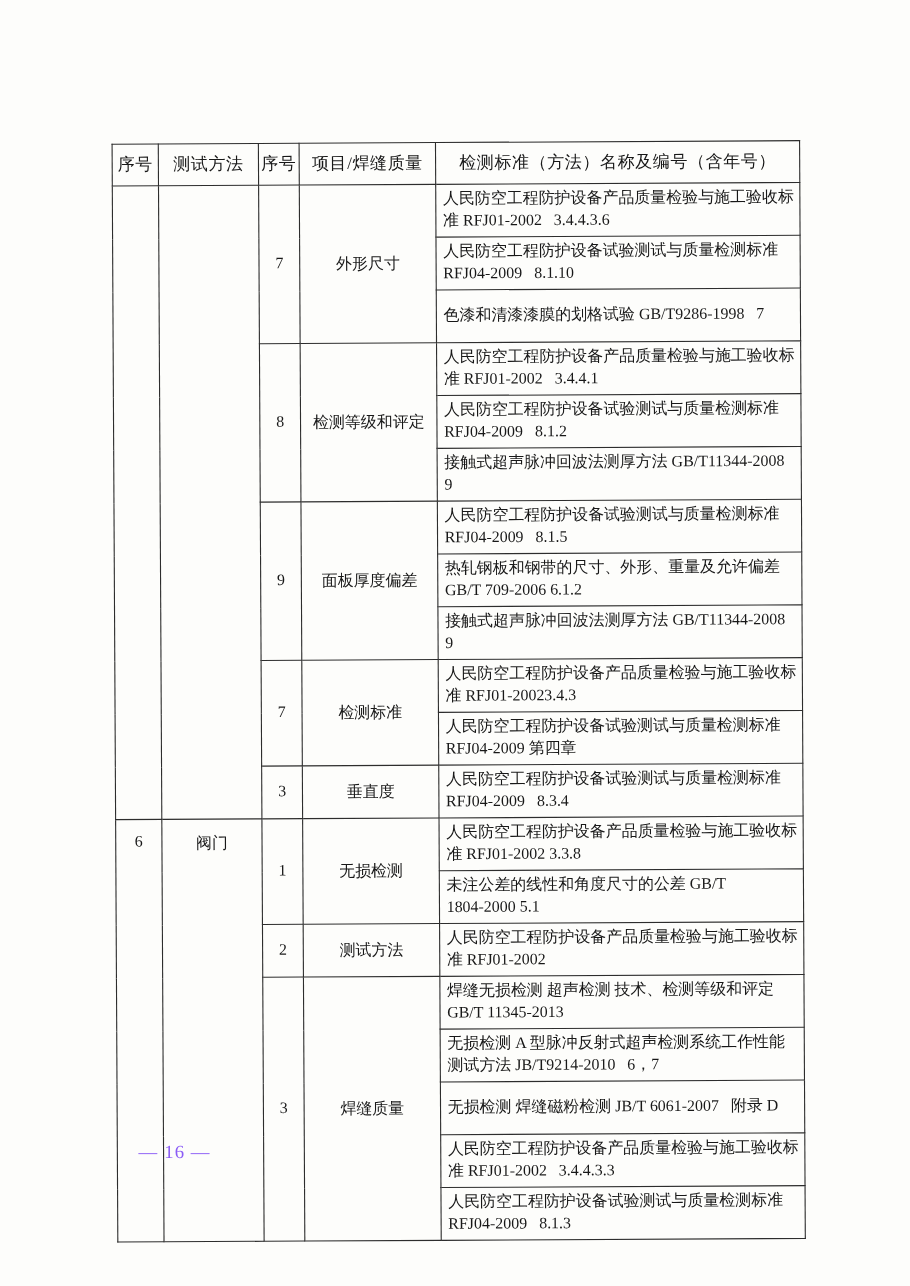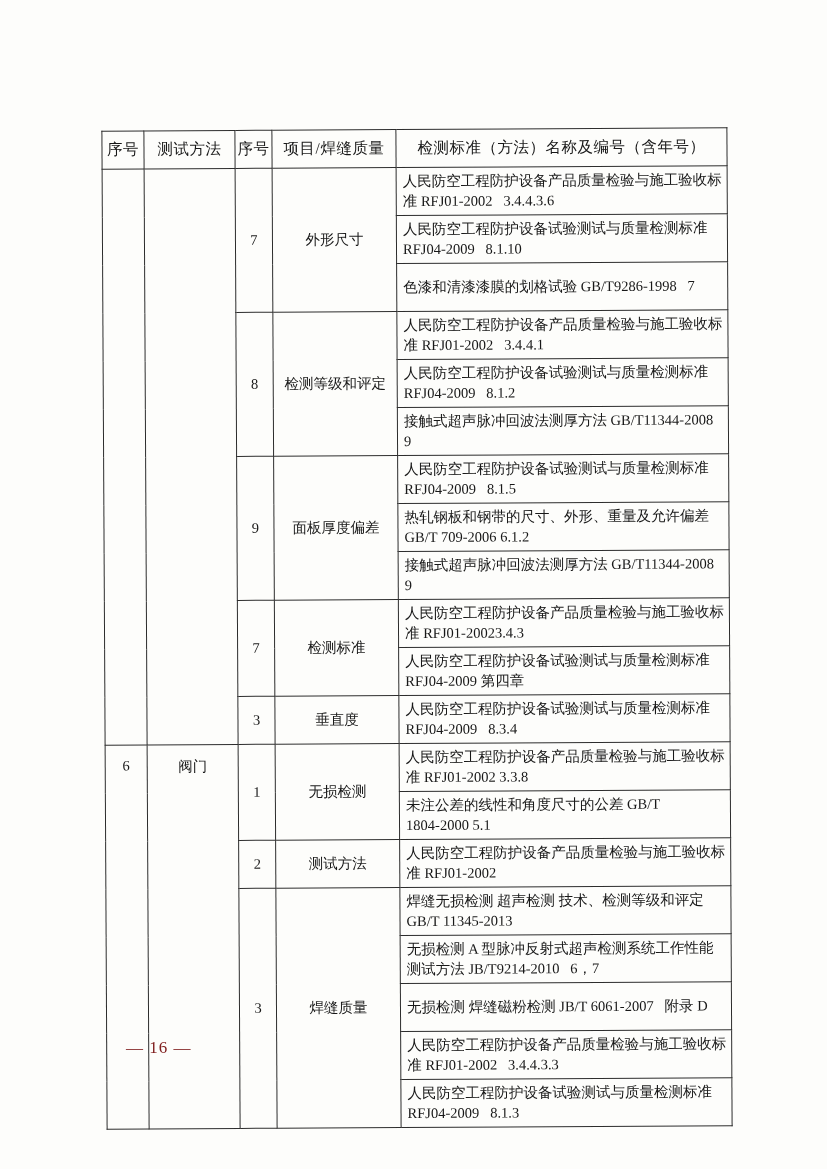--- a/index.html
+++ b/index.html
@@ -35,21 +35,21 @@
     padding-top:12px;
   }
   td.std{
     font-size:14.5px;line-height:19.5px;height:43px;
     vertical-align:middle;text-align:left;
     padding:2px 3px 2px 6px;
     white-space:pre-wrap;
   }
   .pagefoot{
     position:absolute;left:126px;top:1038px;
-    font-size:17px;letter-spacing:1px;color:#7f1d1d;
+    font-size:17px;letter-spacing:1px;color:#8b5cf6;
   }
 </style>
 </head>
 <body>
 
 <div class="scan">
   <table class="doc">
     <colgroup>
       <col style="width:42px">
         <col style="width:91px">

